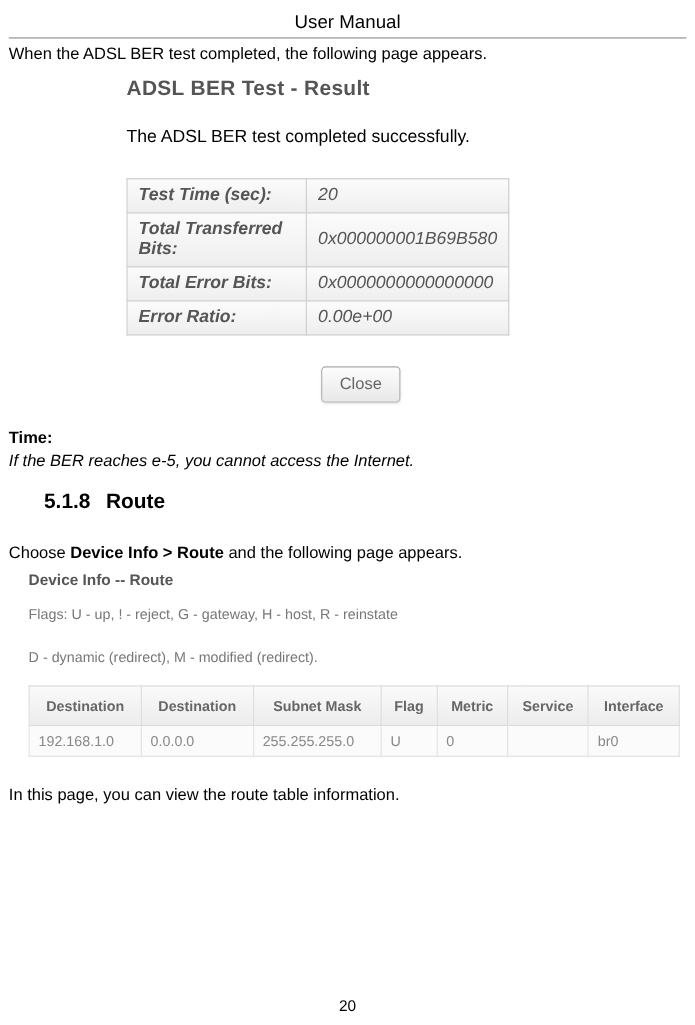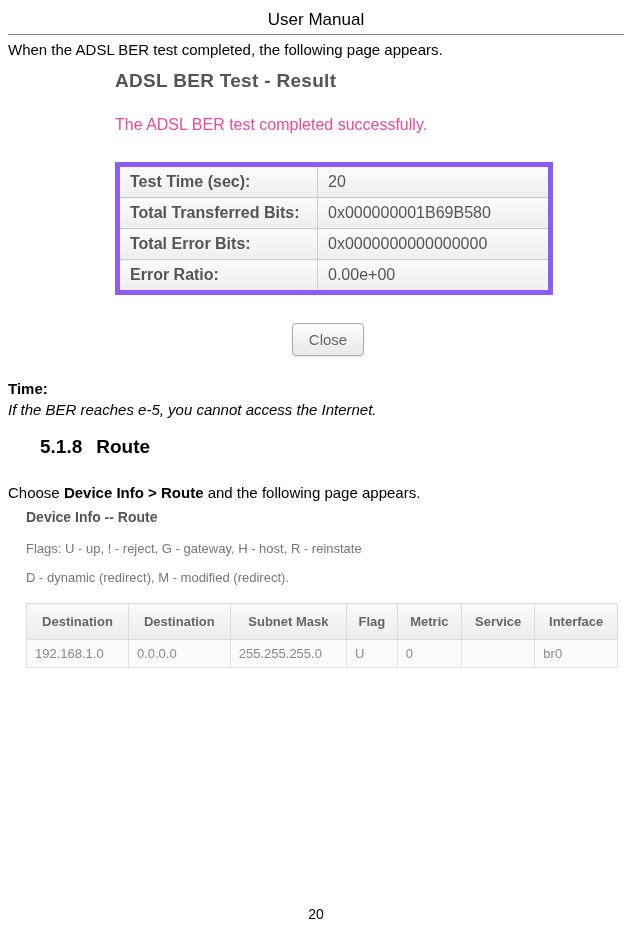--- a/index.html
+++ b/index.html
@@ -33,27 +33,28 @@
       font-family: Verdana, Geneva, sans-serif;
       font-size: 19px;
       font-weight: bold;
       color: #555;
       letter-spacing: 0.3px;
       margin-bottom: 24px;
     }
     .fig1-success {
       font-family: Verdana, Geneva, sans-serif;
       font-size: 16px;
-      color: #ec4899;
+      color: #000000;
       margin-bottom: 28px;
     }
     .ber-table {
       border-collapse: collapse;
-      width: 438px;
-      border: 5px solid #8b5cf6;
+      width: 348px;
+      border: 1px solid #8b5cf6;
+      font-style: italic;
     }
     .ber-table td {
       border: 1px solid #ccc;
       padding: 6px 10px;
       font-family: Verdana, Geneva, sans-serif;
       font-size: 16px;
       color: #555;
       background: linear-gradient(#fbfbfb, #eeeeee);
     }
     .ber-table td.label {
@@ -109,21 +110,21 @@
       font-family: Verdana, Geneva, sans-serif;
       font-size: 14px;
       font-weight: bold;
       color: #555;
       margin-bottom: 16px;
     }
     .fig2-flags {
       font-family: Verdana, Geneva, sans-serif;
       font-size: 13px;
       color: #777;
-      margin-bottom: 14px;
+      margin-bottom: 24px;
     }
     .fig2-flags2 {
       font-family: Verdana, Geneva, sans-serif;
       font-size: 13px;
       color: #777;
       margin-bottom: 18px;
     }
     .route-table {
       border-collapse: collapse;
       width: 592px;
@@ -227,15 +228,16 @@
         <td>255.255.255.0</td>
         <td>U</td>
         <td>0</td>
         <td></td>
         <td>br0</td>
       </tr>
     </tbody>
       </table>
   </div>
 
+  <div class="view-text">In this page, you can view the route table information.</div>
 </div>
 
 <div class="page-number">20</div>
 
 </body></html>

